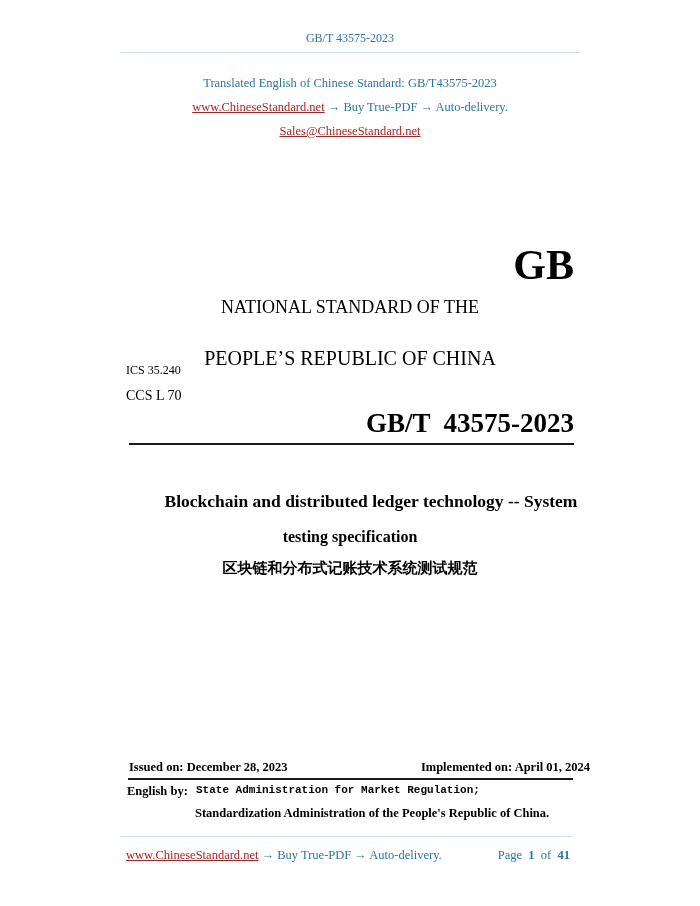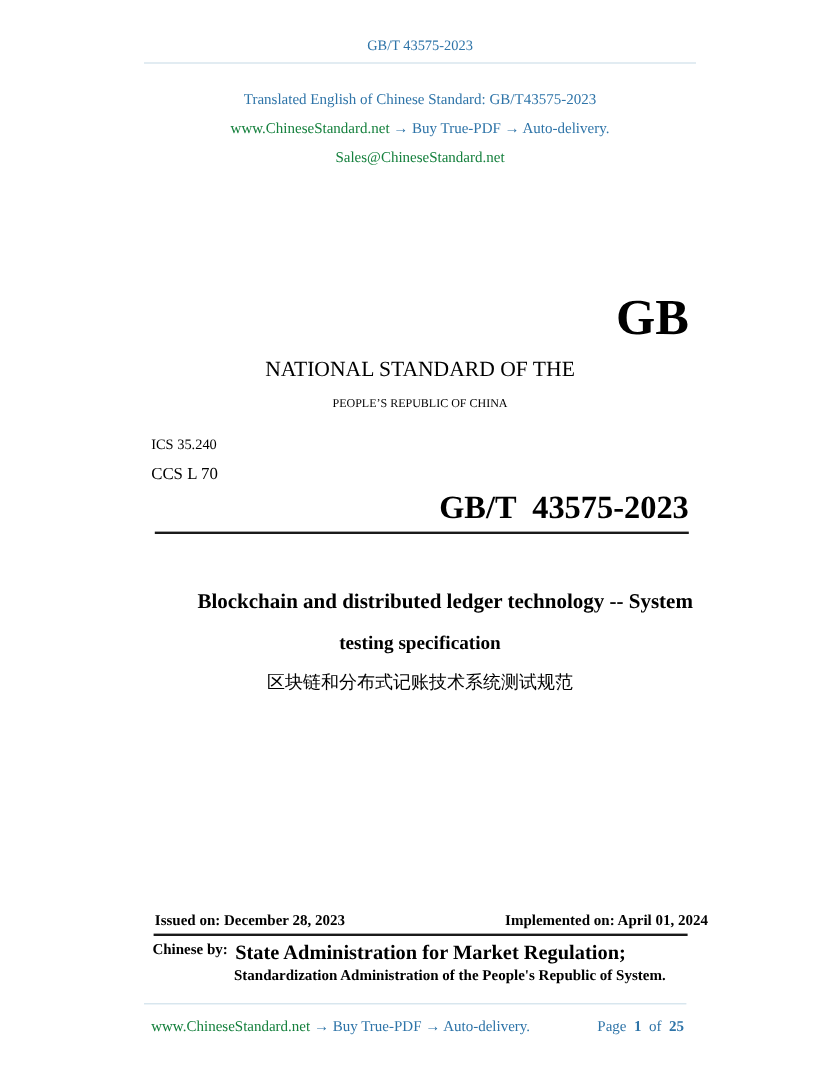--- a/index.html
+++ b/index.html
@@ -1,21 +1,21 @@
 <!DOCTYPE html>
 <html><head>
 <meta charset="utf-8">
 <style>
   html, body { margin:0; padding:0; background:#ffffff; }
   body { width:700px; height:906px; position:relative; overflow:hidden;
          font-family:"Liberation Serif", "DejaVu Serif", serif; color:#000; }
   .abs { position:absolute; }
   .blue { color:#2e74a8; }
   .center { left:0; width:700px; text-align:center; }
-  a.lnk { color:#15803d; }
+  a.lnk { color:#b91c1c; text-decoration:underline; }
   .hdr-line { left:120px; width:460px; top:52px; height:1px; background:#cfe0ea; }
   .ftr-line { left:120px; width:452px; top:836px; height:1px; background:#cfe0ea; }
   .main-rule { left:129px; width:445px; top:443px; height:2px; background:#1a1a1a; }
   .issue-rule { left:128px; width:445px; top:778px; height:2px; background:#1a1a1a; }
   .bold { font-weight:bold; }
 </style>
 </head>
 <body>
 
 <div class="abs center blue" style="top:31px;font-size:12px;">GB/T 43575-2023</div>
@@ -25,42 +25,42 @@
 <div class="abs center blue" style="top:100px;font-size:12.5px;">
   <a class="lnk">www.ChineseStandard.net</a><span> → Buy True-PDF → Auto-delivery.</span>
 </div>
 <div class="abs center blue" style="top:124px;font-size:12.5px;">
   <a class="lnk">Sales@ChineseStandard.net</a>
 </div>
 
 <div class="abs bold" style="top:241px;right:126px;font-size:42px;line-height:48px;">GB</div>
 
 <div class="abs center" style="top:297px;font-size:18px;">NATIONAL STANDARD OF THE</div>
-<div class="abs center" style="top:331px;font-size:10px;">PEOPLE’S REPUBLIC OF CHINA</div>
+<div class="abs center" style="top:347px;font-size:20px;">PEOPLE’S REPUBLIC OF CHINA</div>
 
 <div class="abs" style="top:363px;left:126px;font-size:12px;">ICS 35.240</div>
 <div class="abs" style="top:388px;left:126px;font-size:14px;">CCS L 70</div>
 
 <div class="abs bold" style="top:406px;right:126px;font-size:27px;line-height:34px;white-space:pre;">GB/T  43575-2023</div>
 <div class="abs main-rule"></div>
 
 <div class="abs center bold" style="top:491px;font-size:17.5px;margin-left:21px;">Blockchain and distributed ledger technology -- System</div>
 <div class="abs center bold" style="top:528px;font-size:16px;">testing specification</div>
-<div class="abs center" style="top:559px;font-size:15px;font-family:'DejaVu Sans', sans-serif;">区块链和分布式记账技术系统测试规范</div>
+<div class="abs center" style="top:559px;font-size:15px;font-family:'DejaVu Sans', sans-serif;font-weight:bold;">区块链和分布式记账技术系统测试规范</div>
 
 <div class="abs bold" style="top:760px;left:129px;font-size:12.5px;">Issued on: December 28, 2023</div>
 <div class="abs bold" style="top:760px;right:110px;font-size:12.5px;">Implemented on: April 01, 2024</div>
 <div class="abs issue-rule"></div>
 
-<div class="abs bold" style="top:784px;left:127px;font-size:12.5px;">Chinese by:</div>
-<div class="abs bold" style="top:784px;left:196px;font-size:17px;">State Administration for Market Regulation;</div>
-<div class="abs bold" style="top:806px;left:195px;font-size:12.5px;">Standardization Administration of the People's Republic of System.</div>
+<div class="abs bold" style="top:784px;left:127px;font-size:12.5px;">English by:</div>
+<div class="abs bold" style="top:784px;left:196px;font-size:11px;font-family:Liberation Mono, monospace;">State Administration for Market Regulation;</div>
+<div class="abs bold" style="top:806px;left:195px;font-size:12.5px;">Standardization Administration of the People's Republic of China.</div>
 
 <div class="abs ftr-line"></div>
 <div class="abs blue" style="top:848px;left:126px;font-size:12.5px;">
   <a class="lnk">www.ChineseStandard.net</a><span> → Buy True-PDF → Auto-delivery.</span>
 </div>
 <div class="abs blue" style="top:848px;right:130px;font-size:12.5px;">
   <span>Page</span>&nbsp;
   <span class="bold">1</span>&nbsp;
   <span>of</span>&nbsp;
-  <span class="bold">25</span>
+  <span class="bold">41</span>
 </div>
 
 </body></html>

